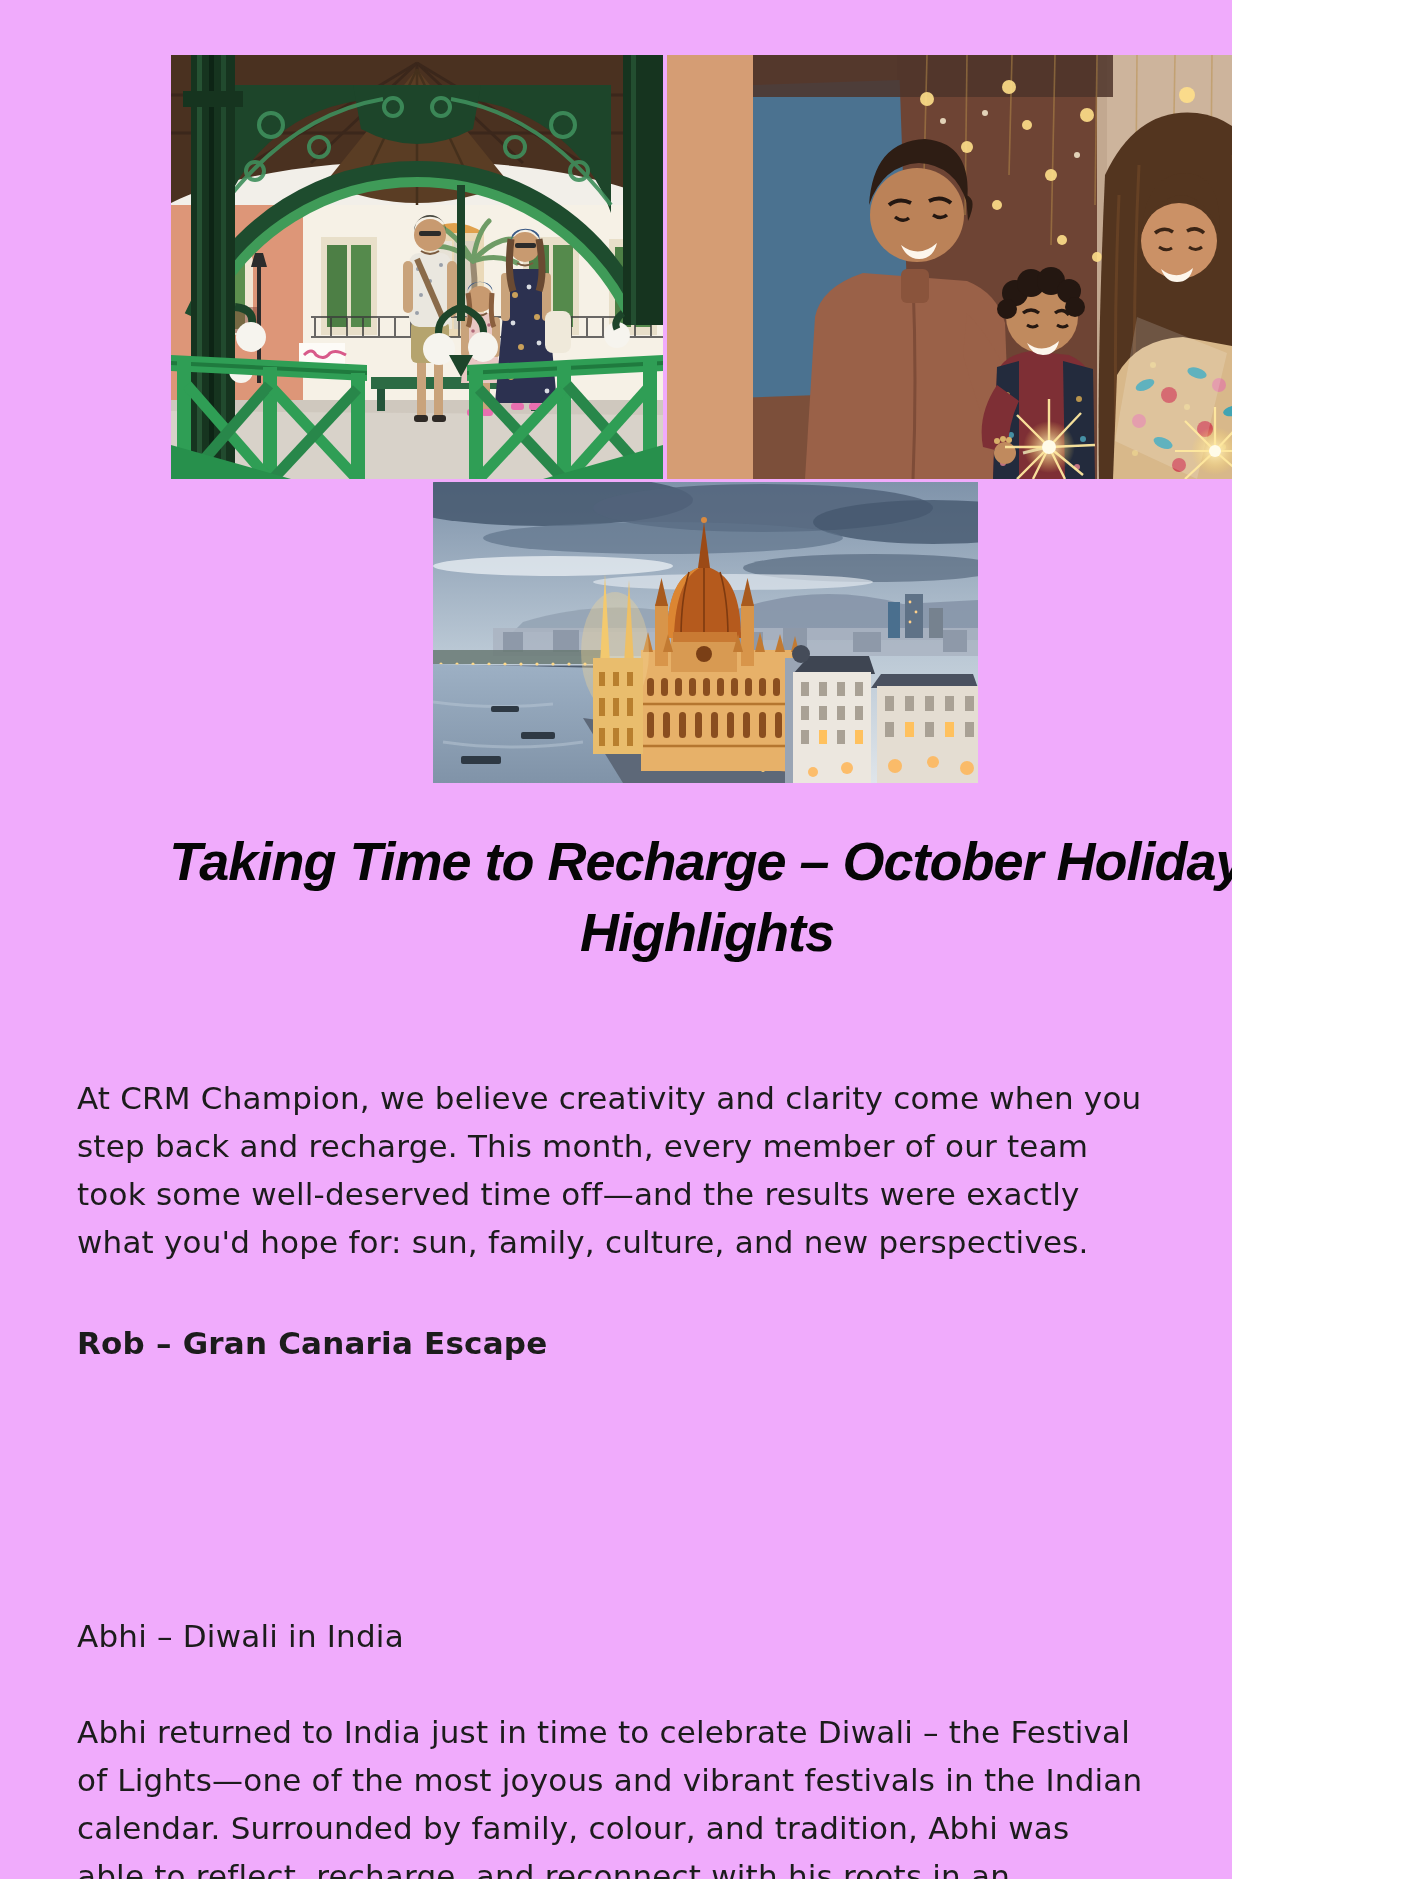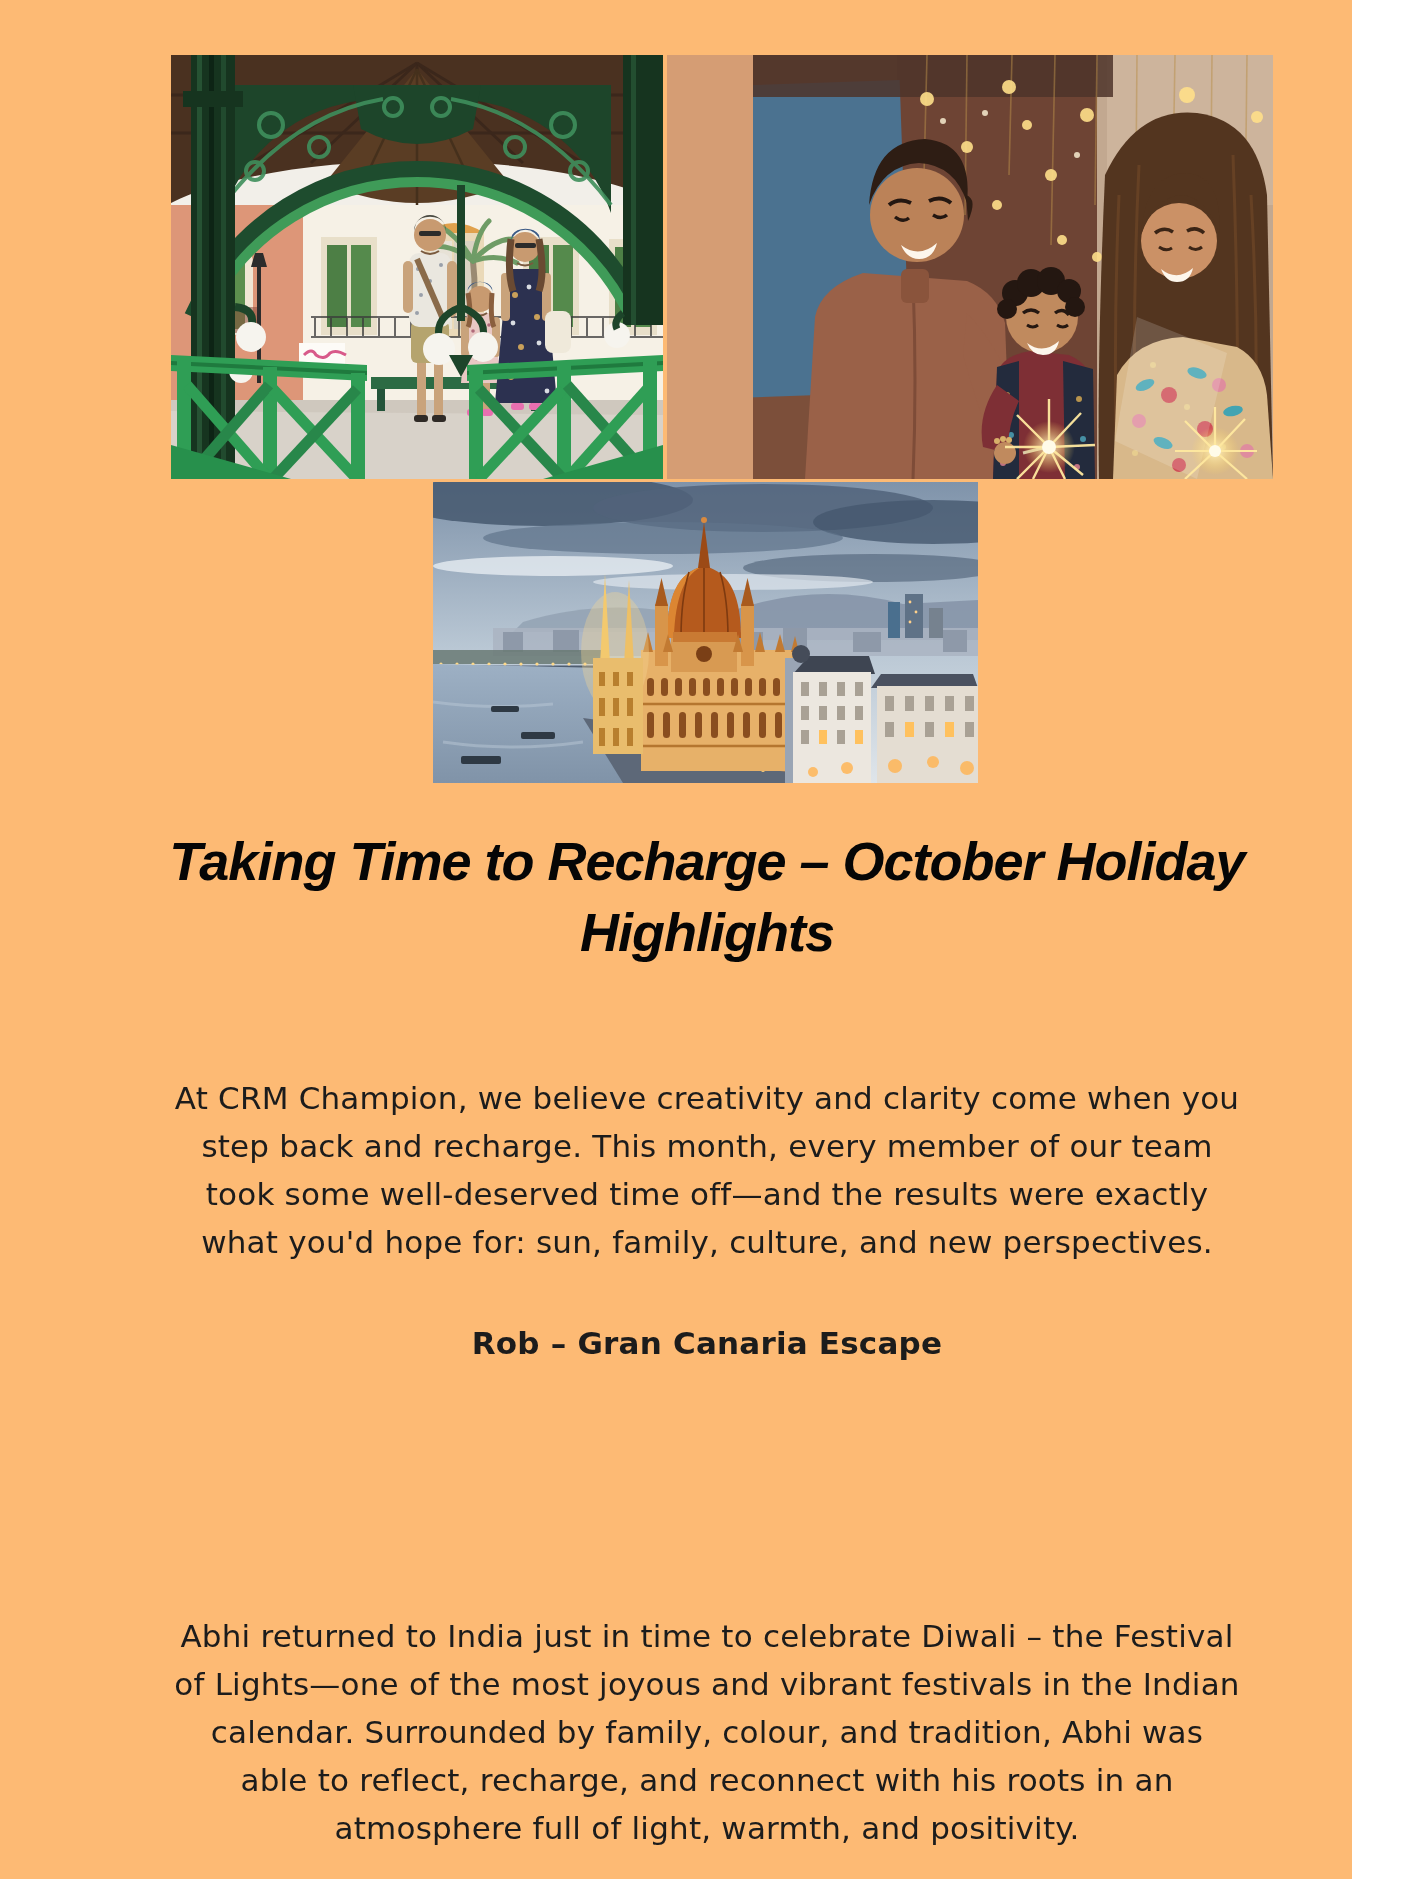--- a/index.html
+++ b/index.html
@@ -1,19 +1,19 @@
 <!DOCTYPE html>
 <html><head>
 <meta charset="utf-8">
 <style>
   html,body{margin:0;padding:0;background:#ffffff;}
   .page{
     position:relative;
-    width:1352px;height:1879px;
-    background:#fdba74;
+    width:1232px;height:1879px;
+    background:#f0abfc;
     overflow:hidden;
     font-family:"DejaVu Sans",sans-serif;
   }
   .photo{position:absolute;display:block;}
   #photo-gazebo{left:171px;top:55px;}
   #photo-diwali{left:667px;top:55px;}
   #photo-budapest{left:433px;top:482px;}
   .page-title{
     position:absolute;
     left:0;top:826px;width:1414px;
@@ -24,21 +24,20 @@
     font-style:italic;
     font-weight:800;
     font-size:54px;
     line-height:71px;
     letter-spacing:-1px;
     color:#060606;
   }
   .article-section{
     position:absolute;
     left:77px;width:1260px;
-    text-align:center;
     white-space:pre-line;
     font-family:"DejaVu Sans",sans-serif;
     font-size:31px;
     line-height:48px;
     letter-spacing:0.2px;
     color:#1c1c1c;
   }
   #section-intro{top:1026px;}
   #section-rob{top:1271px;font-weight:bold;}
   #section-abhi{top:1564px;}
@@ -667,20 +666,21 @@
 step back and recharge. This month, every member of our team
 took some well-deserved time off—and the results were exactly
 what you'd hope for: sun, family, culture, and new perspectives.</div>
   </section>
 
   <section id="section-rob" class="article-section">
     <div class="section-heading">Rob – Gran Canaria Escape</div>
   </section>
 
   <section id="section-abhi" class="article-section">
+    <div class="section-heading">Abhi – Diwali in India</div>
     <div class="section-body">Abhi returned to India just in time to celebrate Diwali – the Festival
 of Lights—one of the most joyous and vibrant festivals in the Indian
 calendar. Surrounded by family, colour, and tradition, Abhi was
 able to reflect, recharge, and reconnect with his roots in an
 atmosphere full of light, warmth, and positivity.</div>
   </section>
 
 </div>
 
 </body></html>

